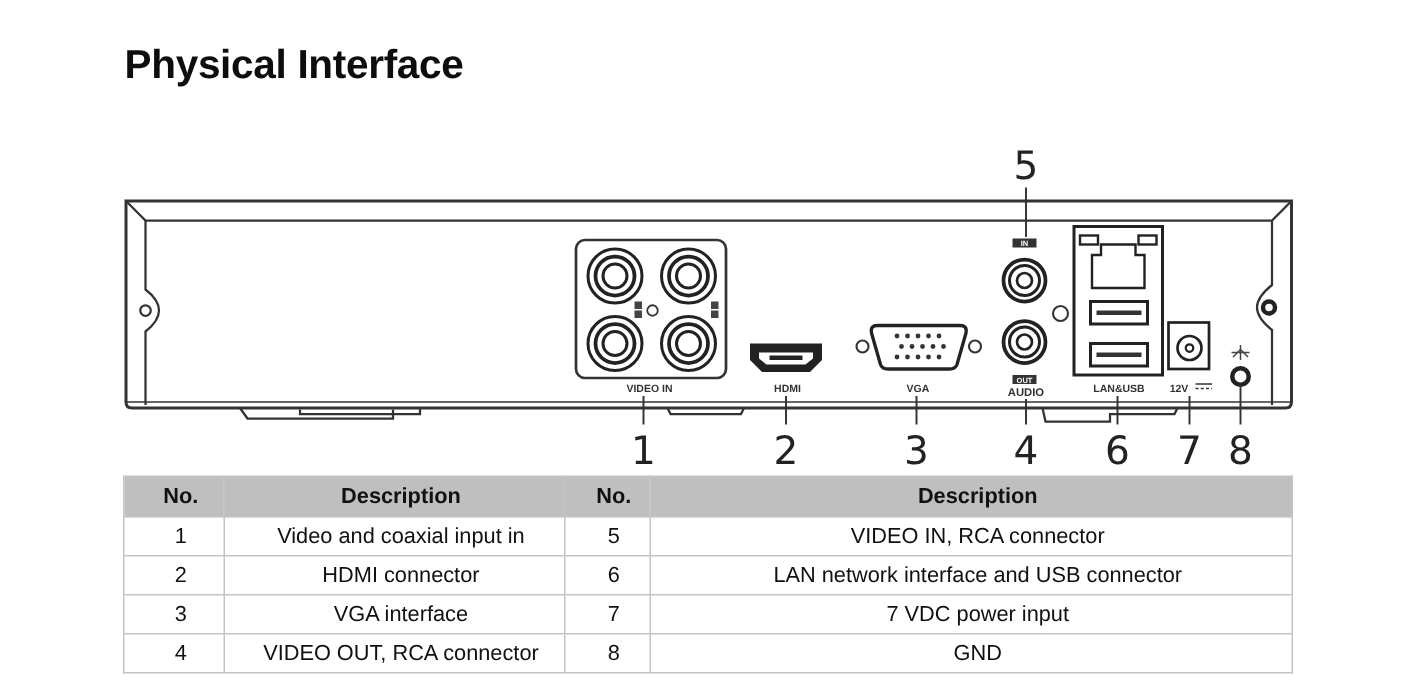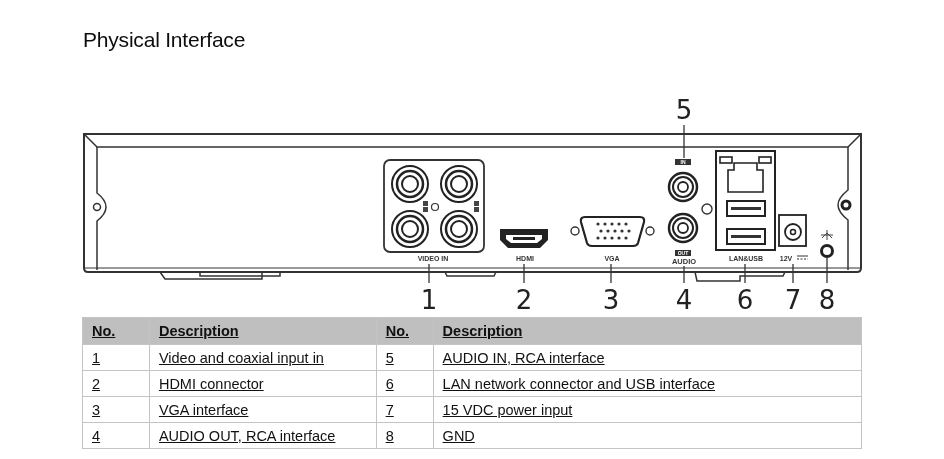--- a/index.html
+++ b/index.html
@@ -1,22 +1,22 @@
 <!DOCTYPE html>
 <html><head>
   <meta charset="utf-8">
   <style>
     html, body { margin: 0; padding: 0; background: #ffffff; }
     body { width: 944px; height: 459px; position: relative; overflow: hidden; font-family: "Liberation Sans", sans-serif; color: #111; }
-    .title { position: absolute; left: 83px; top: 28px; font-size: 21px; font-weight: normal; letter-spacing: -0.2px; color: #0d0d0d; }
+    .title { position: absolute; left: 83px; top: 28px; font-size: 27px; font-weight: bold; letter-spacing: -0.2px; color: #0d0d0d; }
     #diagram { position: absolute; left: 0; top: 0; }
     .panel-text { font-family: "Liberation Sans", sans-serif; font-weight: bold; fill: #333; }
     .callout-num { font-family: "DejaVu Sans", sans-serif; font-size: 26px; fill: #222; }
     table.spec { position: absolute; left: 82px; top: 317px; width: 780px; border-collapse: collapse; font-size: 14.5px; }
-    table.spec th, table.spec td { border: 1px solid #c4c4c4; height: 25px; padding: 0 0 0 9px; text-align: left; text-decoration: underline; }
+    table.spec th, table.spec td { border: 1px solid #c4c4c4; height: 25px; padding: 0 0 0 9px; text-align: center; }
     table.spec th { background: #bfbfbf; font-weight: bold; height: 26px; }
     table.spec td { background: #fff; }
     col.c1 { width: 67px; } col.c2 { width: 227px; } col.c3 { width: 57px; } col.c4 { width: 429px; }
   </style>
 </head>
 <body>
 
 <div class="title">Physical Interface</div>
 
 <svg id="diagram" width="944" height="320" viewBox="0 0 944 320">
@@ -191,34 +191,34 @@
       <th>Description</th>
       <th>No.</th>
       <th>Description</th>
     </tr>
   </thead>
   <tbody>
     <tr>
       <td>1</td>
       <td>Video and coaxial input in</td>
       <td>5</td>
-      <td>AUDIO IN, RCA interface</td>
+      <td>VIDEO IN, RCA connector</td>
     </tr>
     <tr>
       <td>2</td>
       <td>HDMI connector</td>
       <td>6</td>
-      <td>LAN network connector and USB interface</td>
+      <td>LAN network interface and USB connector</td>
     </tr>
     <tr>
       <td>3</td>
       <td>VGA interface</td>
       <td>7</td>
-      <td>15 VDC power input</td>
+      <td>7 VDC power input</td>
     </tr>
     <tr>
       <td>4</td>
-      <td>AUDIO OUT, RCA interface</td>
+      <td>VIDEO OUT, RCA connector</td>
       <td>8</td>
       <td>GND</td>
     </tr>
   </tbody>
 </table>
 
 </body></html>

